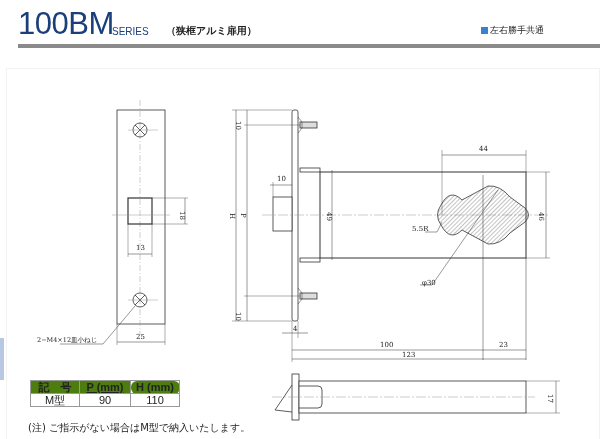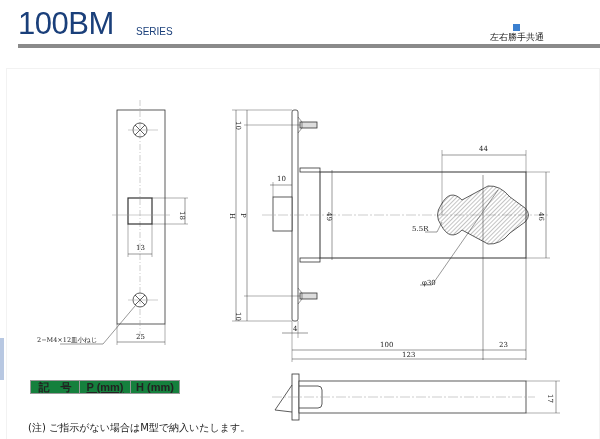--- a/index.html
+++ b/index.html
@@ -1,40 +1,41 @@
 <!DOCTYPE html>
 <html><head>
 <meta charset="utf-8">
 <style>
   html, body { margin:0; padding:0; background:#ffffff; }
   body { width:600px; height:439px; position:relative; overflow:hidden; font-family:"DejaVu Sans", sans-serif; }
   .header { position:absolute; left:8px; top:0; width:544px; height:50px; }
   .title-main { position:absolute; left:10px; top:6px; font-family:"Liberation Sans", sans-serif; font-size:31px; color:#1a3f7a; letter-spacing:-0.5px; }
-  .title-series { position:absolute; left:104px; top:26px; font-family:"Liberation Sans", sans-serif; font-size:10px; color:#1a3f7a;padding-left:24px; }
+  .title-series { position:absolute; left:104px; top:26px; font-family:"Liberation Sans", sans-serif; font-size:10px; color:#1a3f7a; }
   .title-sub { position:absolute; left:158px; top:24px; font-size:10px; color:#222; font-weight:bold; }
-  .tag { position:absolute; right:8px; top:24px; font-size:9px; color:#222; display:flex; align-items:center;flex-direction:column; }
+  .tag { position:absolute; right:8px; top:24px; font-size:9px; color:#222; display:flex; align-items:center; }
   .tag-square { width:7px; height:7px; background:#3a7fd0; margin-right:2px; display:inline-block; }
   .rule { position:absolute; left:10px; top:44px; width:590px; height:4px; background:#8a8a8a; }
   .frame { position:absolute; left:6px; top:68px; width:592px; height:380px; border:1px solid #f2f2f2; border-bottom:none; }
   .side-bar { position:absolute; left:0; top:338px; width:4px; height:42px; background:#b8c8e2; }
   svg.drawing { position:absolute; left:0; top:0; }
   .spec-table { position:absolute; left:30px; top:380px; border-collapse:collapse; font-family:"Liberation Sans", sans-serif; font-size:11px; }
   .spec-table th, .spec-table td { border:1px solid #999; text-align:center; padding:0; height:12px; line-height:12px; }
-  .spec-table th { background:#15803d; font-weight:bold; color:#222; }
+  .spec-table th { background:#4d7c0f; font-weight:bold; color:#222; }
   .spec-table td { color:#222; }
-  .col-a { width:48px; } .col-b { width:50px;text-decoration:underline; } .col-c { width:48px; }
+  .col-a { width:48px; } .col-b { width:50px;text-decoration:underline; } .col-c { width:48px;border-radius:6px; }
   .note { position:absolute; left:28px; top:421px; font-size:10px; color:#222; }
   .dim { font-family:"DejaVu Serif", serif; font-size:7px; fill:#222; }
 </style>
 </head>
 <body>
 
 <div class="header">
   <span class="title-main">100BM</span>
   <span class="title-series">SERIES</span>
+  <span class="title-sub">（狭框アルミ扉用）</span>
   <span class="tag">
     <span class="tag-square"></span>
     <span>左右勝手共通</span>
   </span>
   <div class="rule"></div>
 </div>
 
 <div class="frame"></div>
 <div class="side-bar"></div>
 
@@ -164,15 +165,20 @@
 
 <table class="spec-table">
   <thead>
     <tr>
       <th class="col-a">記　号</th>
       <th class="col-b">P (mm)</th>
       <th class="col-c">H (mm)</th>
     </tr>
   </thead>
   <tbody>
+    <tr>
+      <td>M型</td>
+      <td>90</td>
+      <td>110</td>
+    </tr>
   </tbody>
 </table>
 <div class="note">(注) ご指示がない場合はM型で納入いたします。</div>
 
 </body></html>

